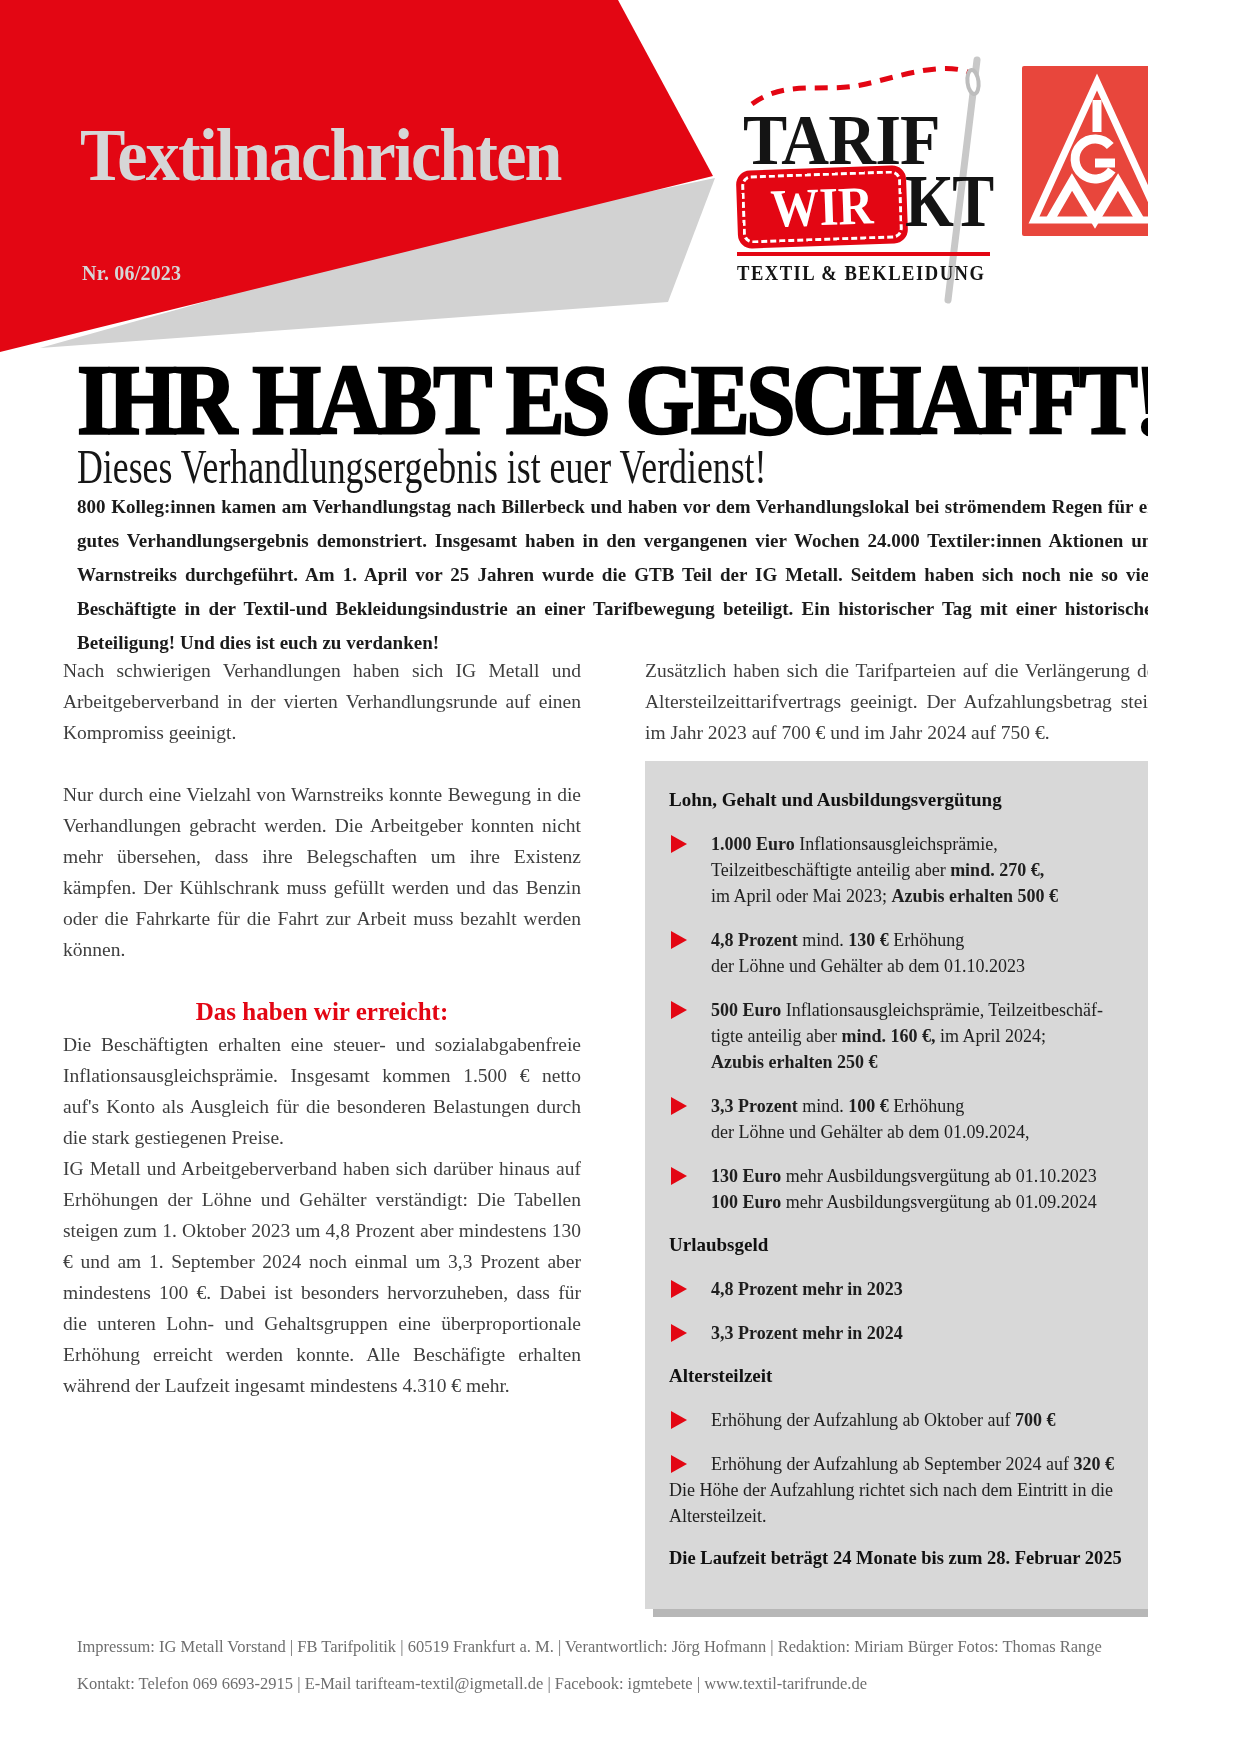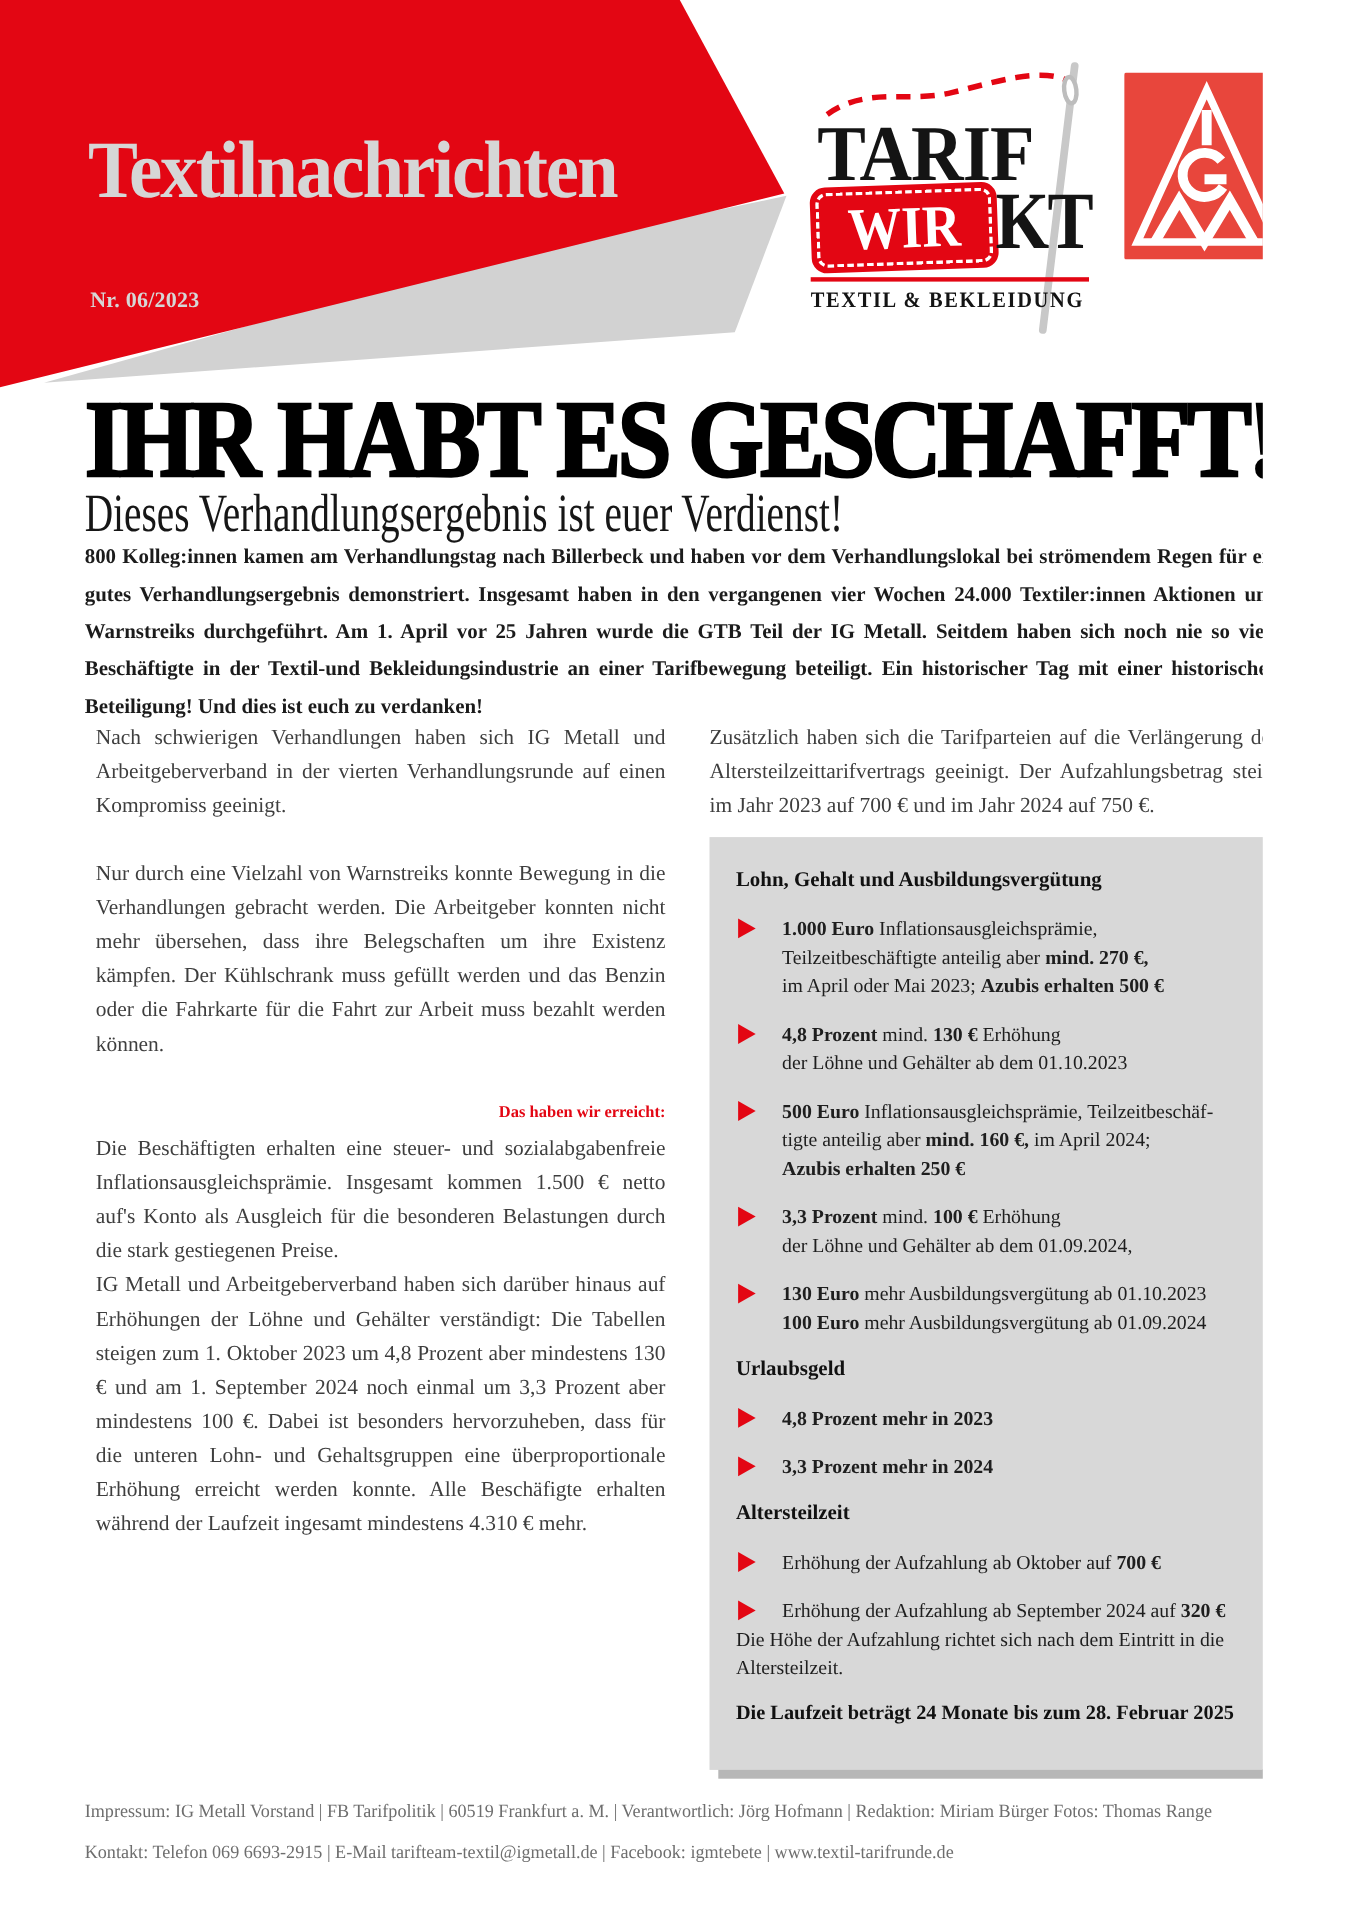--- a/index.html
+++ b/index.html
@@ -36,25 +36,25 @@
   
   .headline{position:absolute;left:77px;top:350px;font-size:100px;font-weight:bold;line-height:1;
     letter-spacing:-4px;color:#000;white-space:nowrap;transform:scaleX(.885);transform-origin:left top;
     -webkit-text-stroke:2.5px #000}
   .subheadline{position:absolute;left:77px;top:440px;font-size:49px;font-weight:400;line-height:1.1;
     color:#161616;white-space:nowrap;transform:scaleX(.73);transform-origin:left top}
   .intro{position:absolute;left:77px;top:490px;width:1086px;font-size:19px;font-weight:bold;
     line-height:34px;text-align:justify;color:#1b1b1b}
 
   
-  .col-left{position:absolute;left:87px;top:655px;width:518px;font-size:19.5px;line-height:31px;
+  .col-left{position:absolute;left:63px;top:655px;width:518px;font-size:19.5px;line-height:31px;
     text-align:justify;color:var(--body-text)}
   .col-left p{margin:0 0 31px}
   .col-left p.nogap{margin:0}
-  .red-h{color:var(--red);font-weight:bold;font-size:15px;margin:0 0 2px;text-align:right}
+  .red-h{color:var(--red);font-weight:bold;font-size:25px;margin:0 0 2px;text-align:center}
 
   .col-right{position:absolute;left:645px;top:655px;width:547px}
   .col-right .rp{width:518px;font-size:19.5px;line-height:31px;text-align:justify;
     color:var(--body-text);margin:0 0 13px}
 
   
   .graybox{width:547px;min-height:753px;background:var(--box-bg);
     box-shadow:8px 8px 0 var(--box-shadow);padding:26px 24px 38px;font-size:18px;
     line-height:26px;color:#1e1e1e}
   .blk.heading{font-weight:bold;font-size:19px;color:#111;margin:14px 0 12px}

